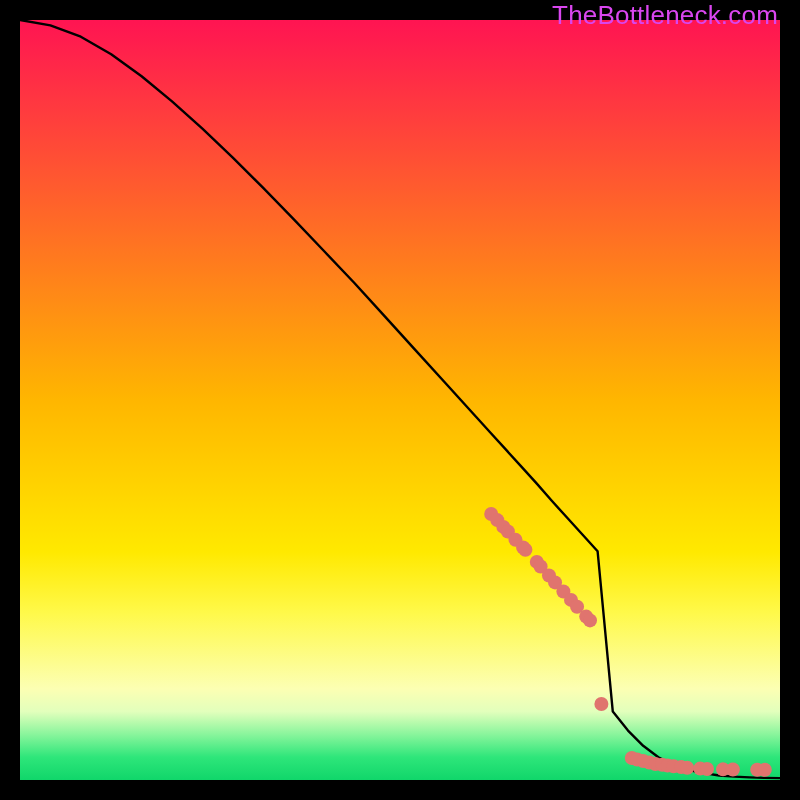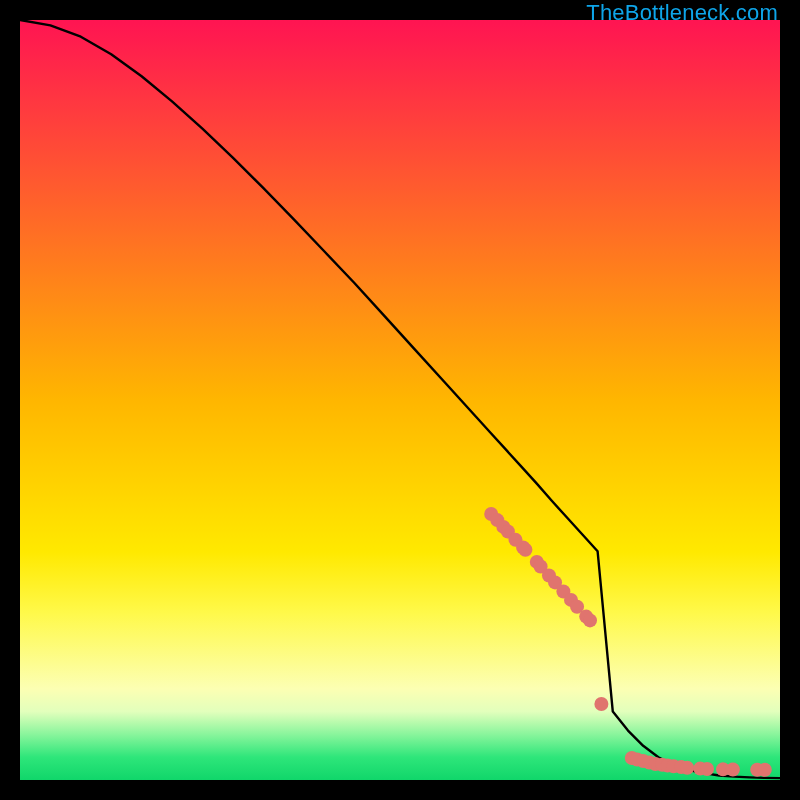--- a/index.html
+++ b/index.html
@@ -8,22 +8,22 @@
     width: 800px;
     height: 800px;
     background: #000;
     overflow: hidden;
     font-family: Arial, Helvetica, sans-serif;
   }
   .watermark {
     position: absolute;
     top: 0px;
     right: 22px;
-    color: #0ea5e9;
-    font-size: 22px;
+    color: #d946ef;
+    font-size: 26px;
     font-weight: 500;
     letter-spacing: 0.2px;
     z-index: 5;
   }
   svg {
     position: absolute;
     left: 20px;
     top: 20px;
     width: 760px;
     height: 760px;

